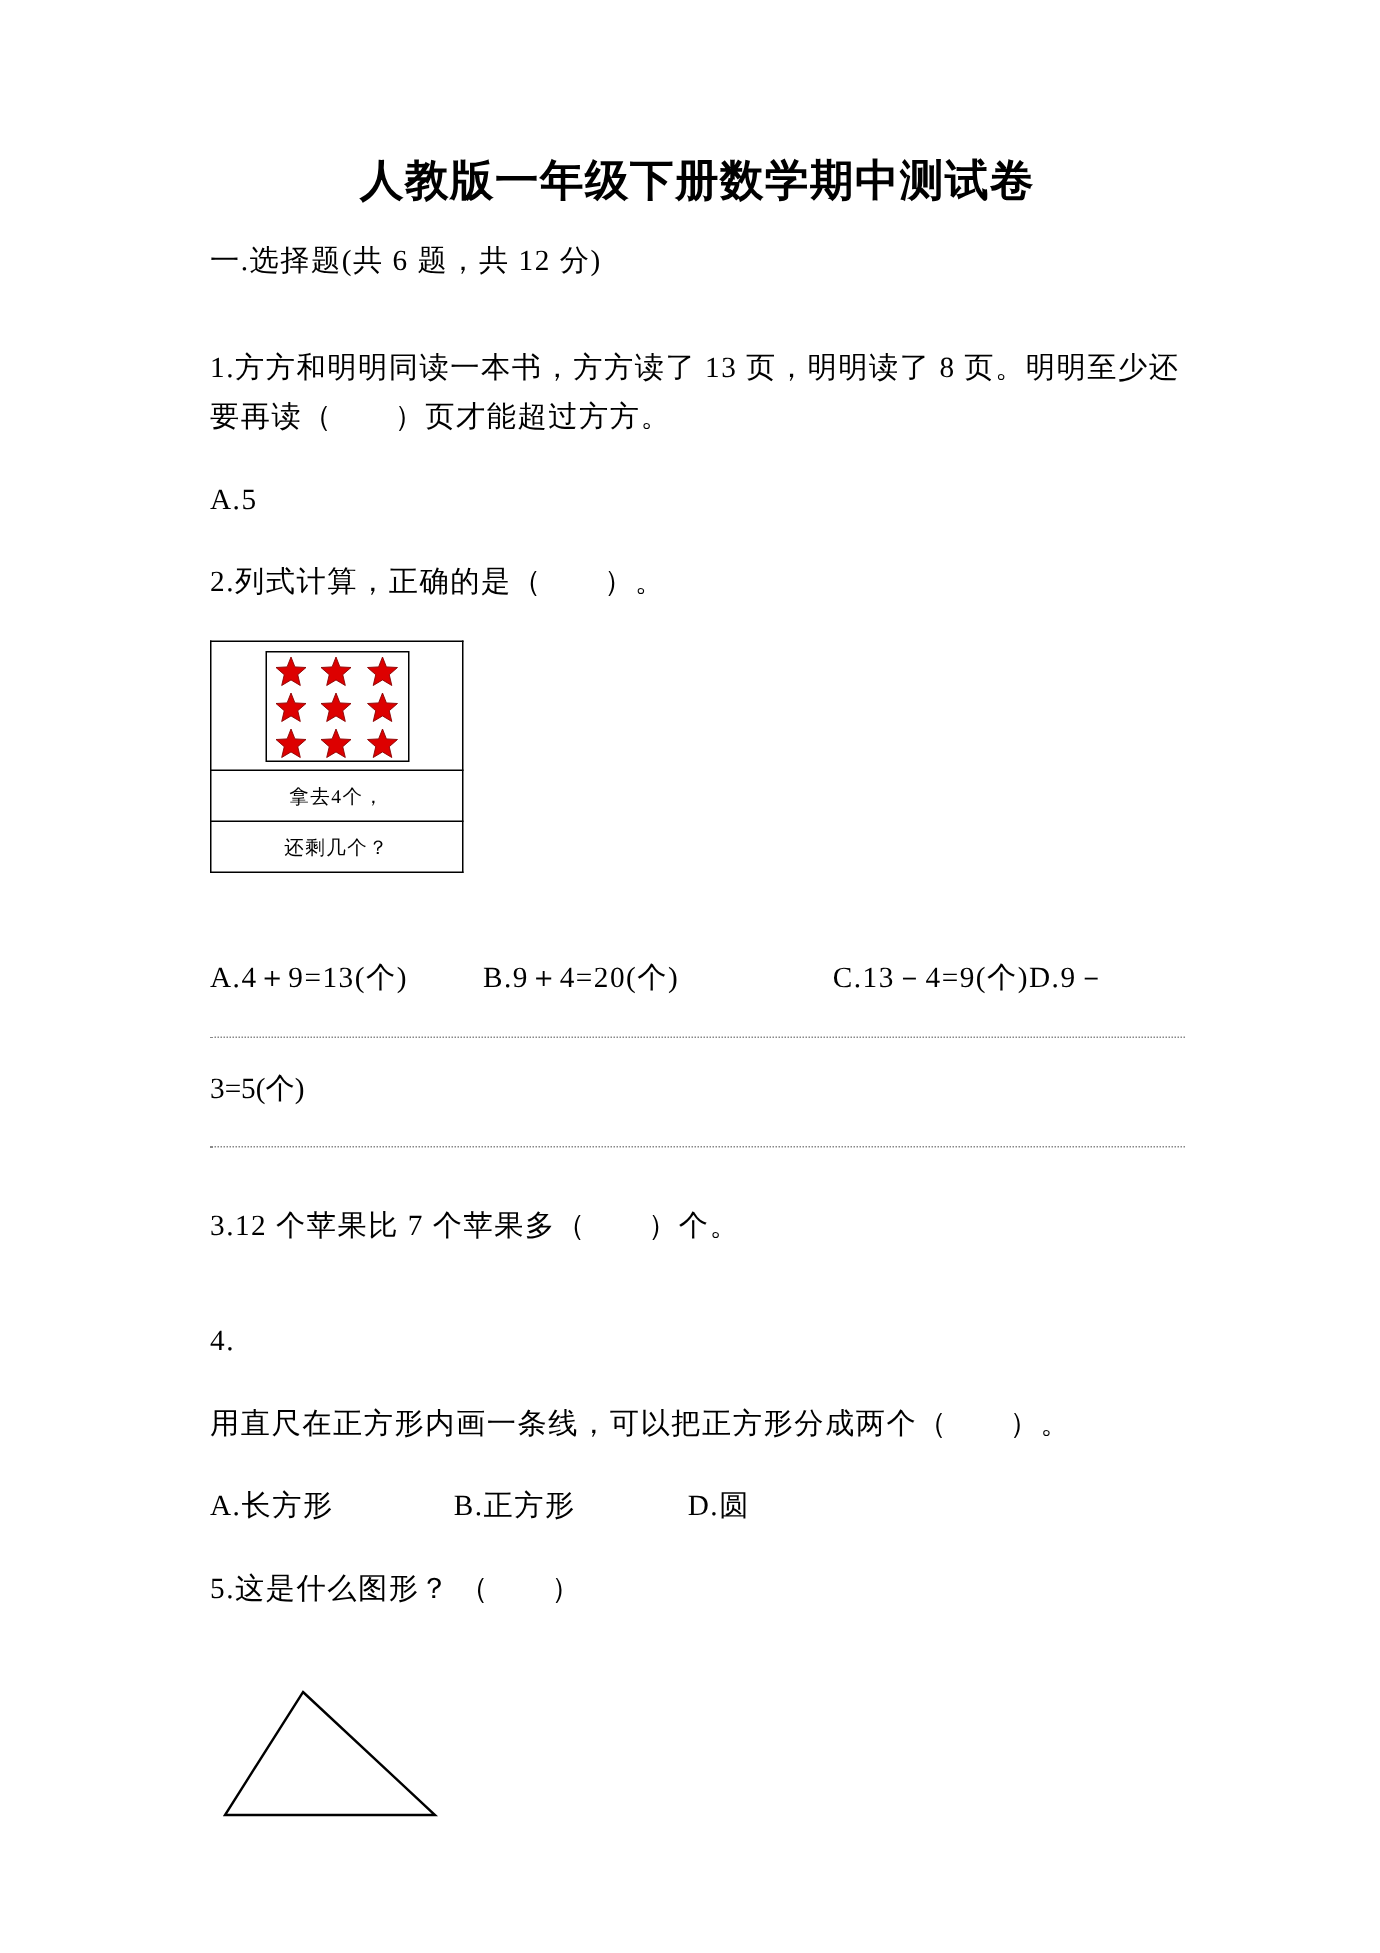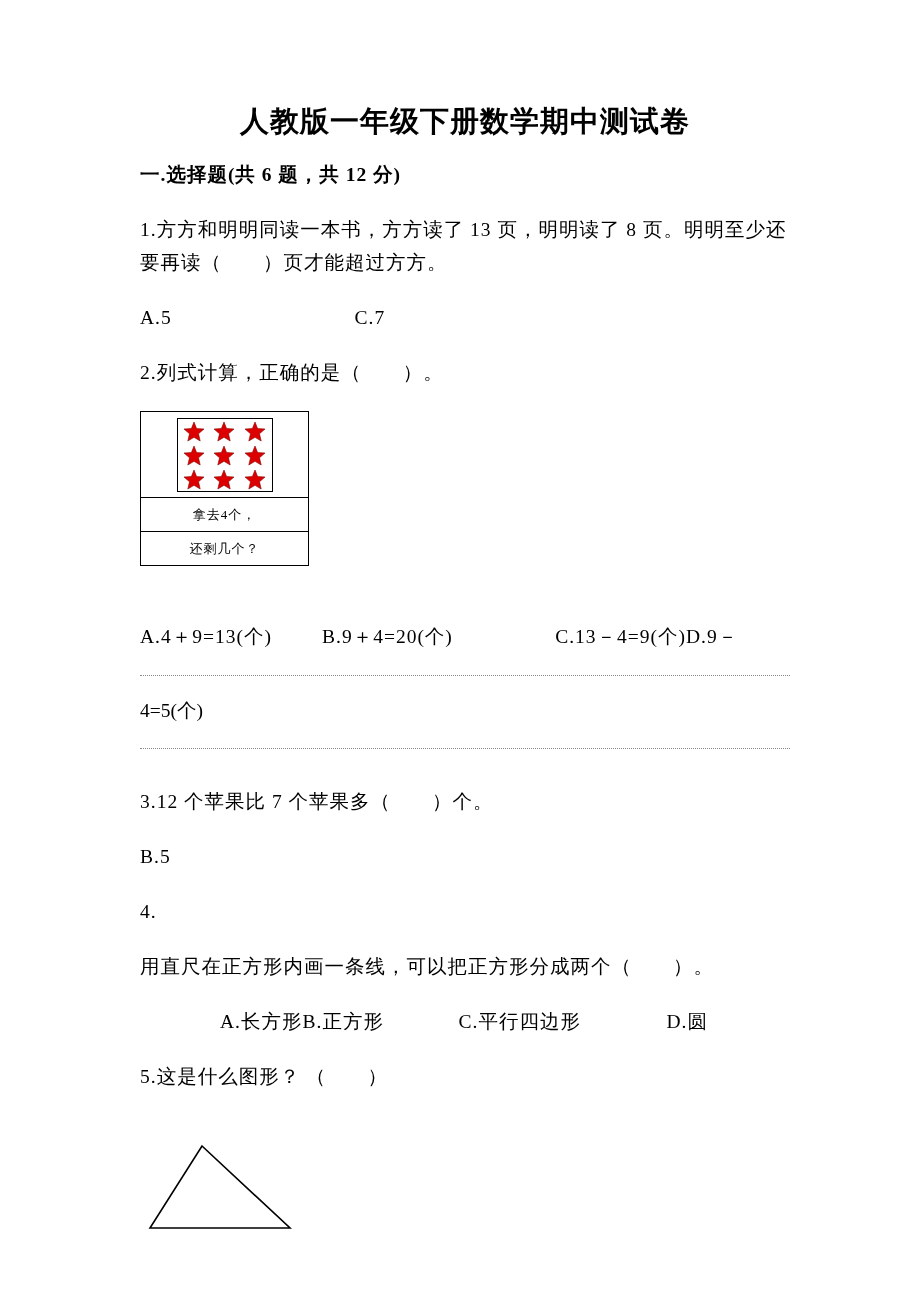--- a/index.html
+++ b/index.html
@@ -15,41 +15,41 @@
     }
     .title {
       text-align: center;
       font-size: 29px;
       font-weight: bold;
       margin-bottom: 16px;
       font-family: "SimHei", "黑体", sans-serif;
       letter-spacing: 1px;
     }
     .section-header {
-      font-weight: bold;
-      margin-bottom: 24px;
+      font-weight: normal;
+      margin-bottom: 40px;
       letter-spacing: 1px;
     }
     .q {
       margin-bottom: 22px;
       letter-spacing: 1px;
       line-height: 1.7;
     }
     .opts {
       display: flex;
       justify-content: flex-start;
       letter-spacing: 1px;
     }
     .opts > span { display: inline-block; }
     .opts-3 > span { width: 33%; }
     .opts-wide > span:nth-child(1){ width: 28%; }
     .opts-wide > span:nth-child(2){ width: 28%; }
     .opts-wide > span:nth-child(3){ width: 28%; text-align: right; }
     .opts-wide > span:nth-child(4){ width: 16%; }
-    .opts-4 > span:nth-child(1){ width: 25%; text-align: right; }
+    .opts-4 > span:nth-child(1){ width: 25%; }
     .opts-4 > span:nth-child(2){ width: 24%; }
     .opts-4 > span:nth-child(3){ width: 32%; }
     .opts-4 > span:nth-child(4){ width: 19%; }
     .fig-table {
       border-collapse: collapse;
       margin-top: 18px;
       margin-bottom: 36px;
       font-family: "SimSun", serif;
     }
     .fig-table td {
@@ -88,21 +88,20 @@
 
 
 
 <div class="title">人教版一年级下册数学期中测试卷</div>
 
 <div class="section-header">一.选择题(共 6 题，共 12 分)</div>
 
 <div class="q">1.方方和明明同读一本书，方方读了 13 页，明明读了 8 页。明明至少还要再读（　　）页才能超过方方。</div>
 <div class="q opts opts-3">
   <span>A.5</span>
-  <span>C.7</span>
 </div>
 
 <div class="q">2.列式计算，正确的是（　　）。</div>
 
 <table class="fig-table">
   <tbody>
       <tr>
         <td class="fig-cell">
     <div class="fig-cell-inner">
       <svg class="star" viewBox="0 0 24 24">
@@ -146,36 +145,34 @@
 
 <div class="dotwrap">
   <span class="dotted" style="display:block;">
     <span class="opts opts-wide">
       <span>A.4＋9=13(个)</span>
       <span>B.9＋4=20(个)</span>
       <span>C.13－4=9(个)</span>
       <span>D.9－</span>
     </span>
   </span>
-  <span class="dotted" style="display:block;">4=5(个)</span>
+  <span class="dotted" style="display:block;">3=5(个)</span>
 </div>
 
 <div style="height:36px;"></div>
 
 <div class="q">3.12 个苹果比 7 个苹果多（　　）个。</div>
 <div class="q opts opts-3">
-  <span>B.5</span>
 </div>
 
 <div class="q">4.</div>
 <div class="q">用直尺在正方形内画一条线，可以把正方形分成两个（　　）。</div>
 <div class="q opts opts-4">
   <span>A.长方形</span>
   <span>B.正方形</span>
-  <span>C.平行四边形</span>
   <span>D.圆</span>
 </div>
 
 <div class="q">5.这是什么图形？ （　　）</div>
 
 <svg class="tri" width="160" height="96" viewBox="0 0 160 96">
   <polygon points="62,6 150,88 10,88" fill="none" stroke="#000" stroke-width="1.6"></polygon>
 </svg>
 
 

